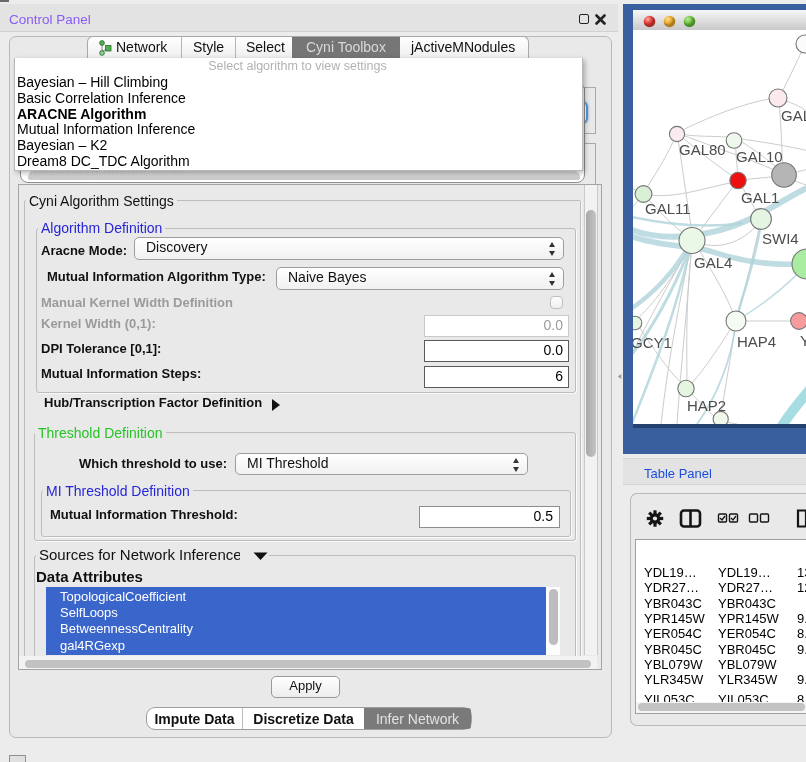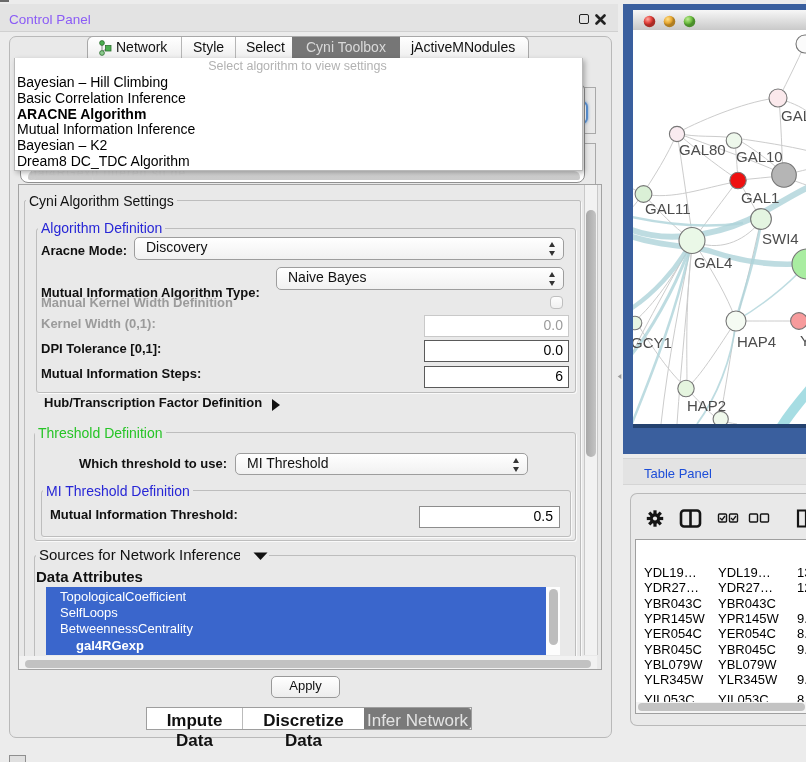--- a/index.html
+++ b/index.html
@@ -78,21 +78,21 @@
 
 <div class="grp" style="left:36px;top:228px;width:538px;height:163px;"></div>
 <div class="grpTitle" style="left:38px;top:220px;color:#2726d6;">Algorithm Definition</div>
 
 <div class="lbl abs" style="left:41px;top:243px;">Aracne Mode:</div>
 <div class="combo" style="left:134px;top:237px;width:428px;height:21px;">
   <span class="ctext">Discovery</span>
     <span class="spin"></span>
 </div>
 
-<div class="lbl abs" style="left:41px;top:269px;margin-top:16px;">Mutual Information Algorithm Type:</div>
+<div class="lbl abs" style="left:47px;top:269px;">Mutual Information Algorithm Type:</div>
 <div class="combo" style="left:276px;top:267px;width:286px;height:21px;">
   <span class="ctext">Naive Bayes</span>
     <span class="spin"></span>
 </div>
 
 <div class="lbl dis abs" style="left:41px;top:295px;">Manual Kernel Width Definition</div>
 <div class="abs" style="left:550px;top:296px;width:11px;height:11px;border:1.5px solid #bfbfbf;border-radius:4px;background:linear-gradient(#fdfdfd,#f0f0f0);"></div>
 
 <div class="lbl dis abs" style="left:41px;top:316px;">Kernel Width (0,1):</div>
 <div class="tfield" style="left:424px;top:315px;width:138px;height:19px;border:1px solid #c9c9c9;color:#9b9b9b;padding:1px 5px 0 0;">0.0</div>
@@ -129,34 +129,34 @@
 <svg class="abs" style="left:252px;top:551px;background:#e9e9e9;" width="17" height="10" viewBox="0 0 17 10">
   <path d="M1.5 1.5 L15.5 1.5 L8.5 9 Z" fill="#111"></path>
 </svg>
 
 <div class="lbl abs" style="left:36px;top:568px;font-size:15px;">Data Attributes</div>
 
 <div class="abs" style="left:46px;top:587px;width:500px;height:68px;background:#3a66cc;color:#fff;font-size:13px;line-height:16.2px;padding-top:2px;box-sizing:border-box;">
   <div style="padding-left:14px;">TopologicalCoefficient</div>
   <div style="padding-left:14px;">SelfLoops</div>
   <div style="padding-left:14px;">BetweennessCentrality</div>
-  <div style="padding-left:30px;font-weight:bold;">gal4RGexp</div>
+  <div style="padding-left:14px;">gal4RGexp</div>
 </div>
 
 <div class="abs" style="left:546px;top:587px;width:14px;height:68px;background:#fdfdfd;"></div>
 <div class="abs" style="left:549px;top:589px;width:9px;height:56px;background:#bdbdbd;border-radius:5px;"></div>
 
 <div class="abs" style="left:584px;top:185px;width:12px;height:470px;background:#f2f2f2;border-left:1px solid #c9c9c9;border-right:1px solid #c9c9c9;"></div>
 <div class="abs" style="left:585.5px;top:210px;width:10px;height:247px;background:linear-gradient(90deg,#a8a8a8,#c4c4c4);border-radius:5px;"></div>
 <div class="abs" style="left:19px;top:656px;width:578px;height:13px;background:#f2f2f2;"></div>
 <div class="abs" style="left:25px;top:660px;width:566px;height:8px;background:#c2c2c2;border-radius:4px;"></div>
 
 <div class="abs" style="left:271px;top:676px;width:67px;height:19px;background:linear-gradient(#ffffff,#ededed);border:1px solid #999;border-radius:5px;text-align:center;font-size:13px;color:#111;padding-top:1px;">Apply</div>
 
-<div class="abs" style="left:146px;top:707px;width:324px;height:21px;background:#fff;border:1px solid #9e9e9e;border-radius:0;font-size:17px;">
+<div class="abs" style="left:146px;top:707px;width:324px;height:21px;background:#fff;border:1px solid #9e9e9e;border-radius:9px;font-size:14px;">
   <div style="position:absolute;left:0;top:0;width:96px;height:21px;border-right:1px solid #bbb;text-align:center;padding-top:3px;box-sizing:border-box;color:#111;font-weight:bold;">Impute Data</div>
   <div style="position:absolute;left:96px;top:0;width:121px;height:21px;text-align:center;padding-top:3px;box-sizing:border-box;color:#111;font-weight:bold;">Discretize Data</div>
   <div style="position:absolute;left:217px;top:0;width:107px;height:21px;background:#7a7a7a;border-radius:0 3px 3px 0;text-align:center;padding-top:3px;box-sizing:border-box;color:#e3e3e3;">Infer Network</div>
 </div>
 
 <div class="abs" style="left:14px;top:58px;width:567px;height:112px;background:#fff;border:1px solid #b9b9b9;border-top:none;box-shadow:2px 2px 5px rgba(0,0,0,.28);"></div>
 <div class="abs" style="left:14px;top:59px;width:567px;height:13px;text-align:center;font-size:12.5px;color:#b2b2b2;">Select algorithm to view settings</div>
 <div class="abs" style="left:17px;top:75px;width:560px;font-size:14px;color:#000;line-height:15.8px;">
   <div>Bayesian – Hill Climbing</div>
   <div>Basic Correlation Inference</div>

